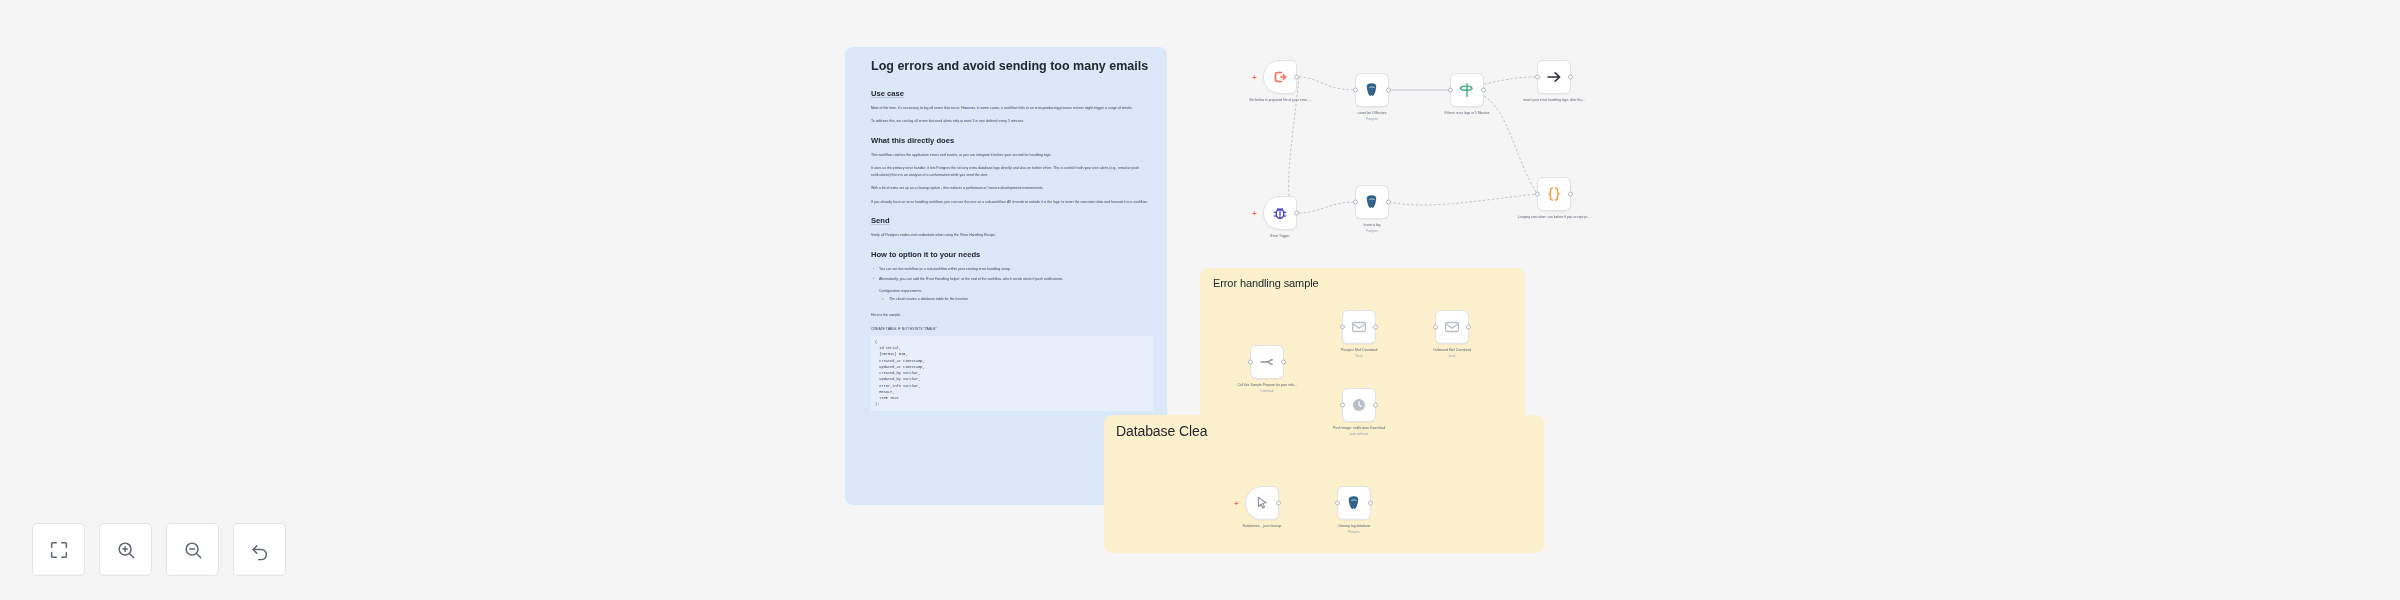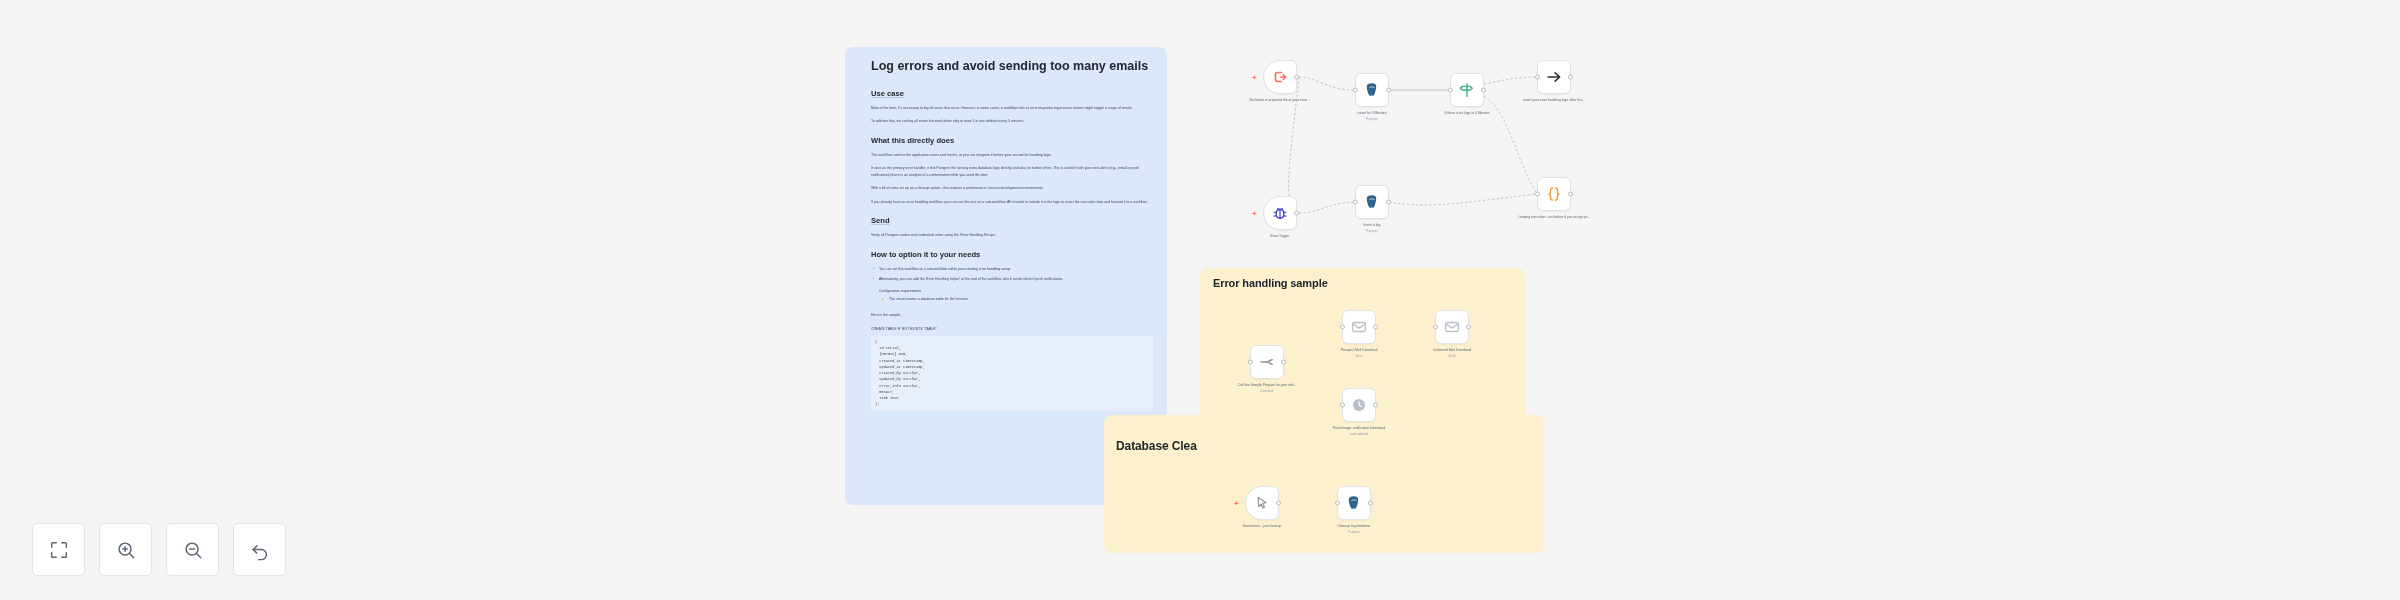--- a/index.html
+++ b/index.html
@@ -19,21 +19,21 @@
   .sticky {
     position: absolute;
     border-radius: 8px;
     overflow: hidden;
     padding-left: 12px;
   }
   .sticky.blue   { background: #dbe8fa; }
   .sticky.yellow { background: #fdf0cd; }
 
   .sticky-title {
-    font-weight: bold;
+    font-weight: normal;
     color: #22272e;
     letter-spacing: -0.1px;
     white-space: nowrap;
   }
 
   
   #doc-note { left: 845px; top: 47px; width: 322px; height: 458px; }
   #doc-note .inner { padding: 12px 14px 0 14px; }
   #doc-note h1 { font-size: 12.5px; font-weight: bold; color: #23272e; margin-bottom: 16px; }
   #doc-note h2 {
@@ -63,21 +63,21 @@
     padding: 3px 4px; margin-top: 5px; white-space: pre;
   }
   #doc-note .codehead { font-size: 3.5px; color: #3d4754; margin: 10px 0 4px 0; }
 
   
   #err-note { left: 1200px; top: 268px; width: 325px; height: 285px; }
   #err-note .sticky-title { position: absolute; left: 13px; top: 9px; font-size: 11px; }
 
   
   #db-note { left: 1104px; top: 415px; width: 440px; height: 138px; }
-  #db-note .sticky-title { position: absolute; left: 12px; top: 24px; font-size: 12px; }
+  #db-note .sticky-title { position: absolute; left: 12px; top: 8px; font-size: 14px; }
 
   
   .node {
     position: absolute;
     width: 34px; height: 34px;
     background: #ffffff;
     border: 1px solid #dfe2e7;
     border-radius: 6px;
     display: flex; align-items: center; justify-content: center;
     box-shadow: 0 1px 1px rgba(0,0,0,0.04);

